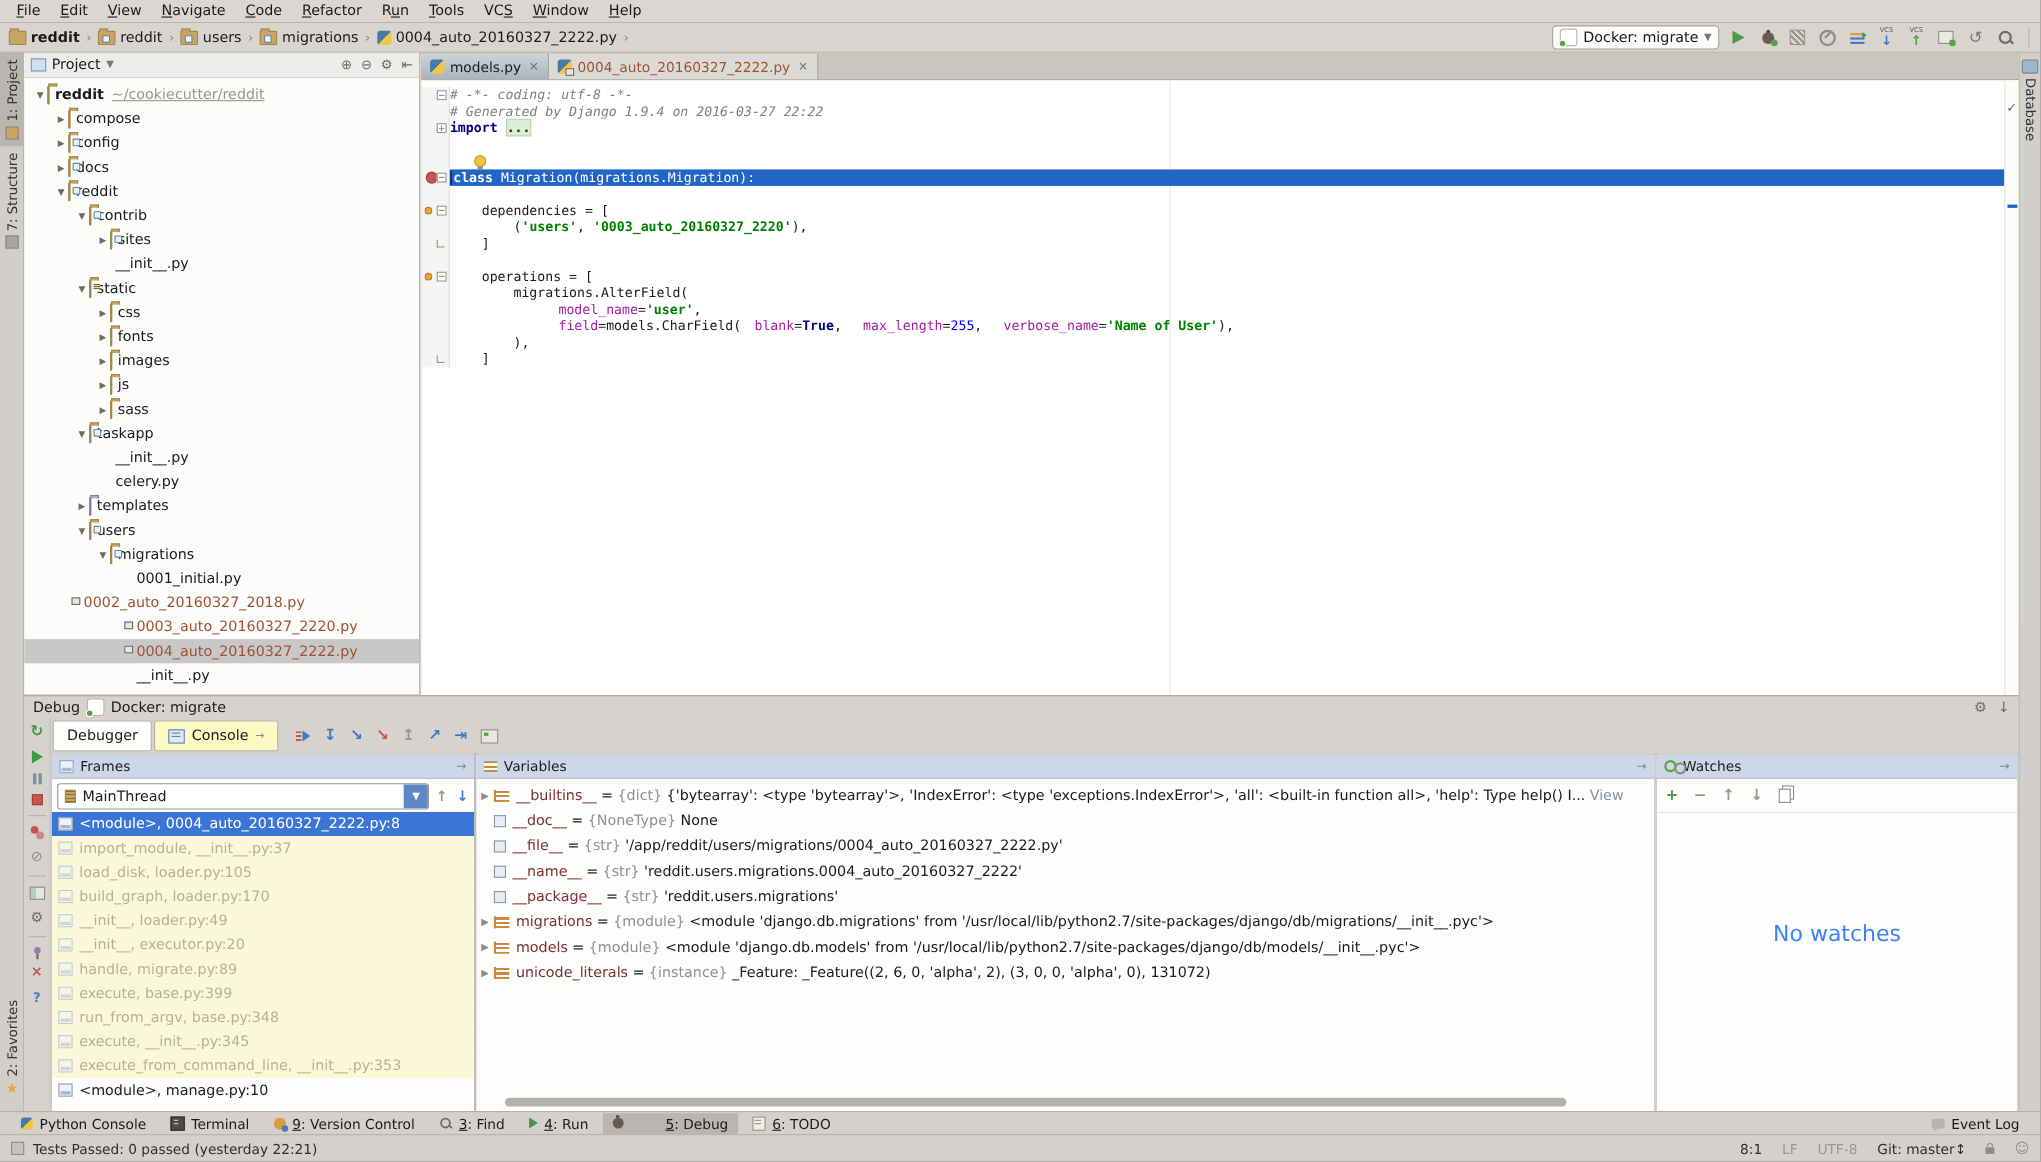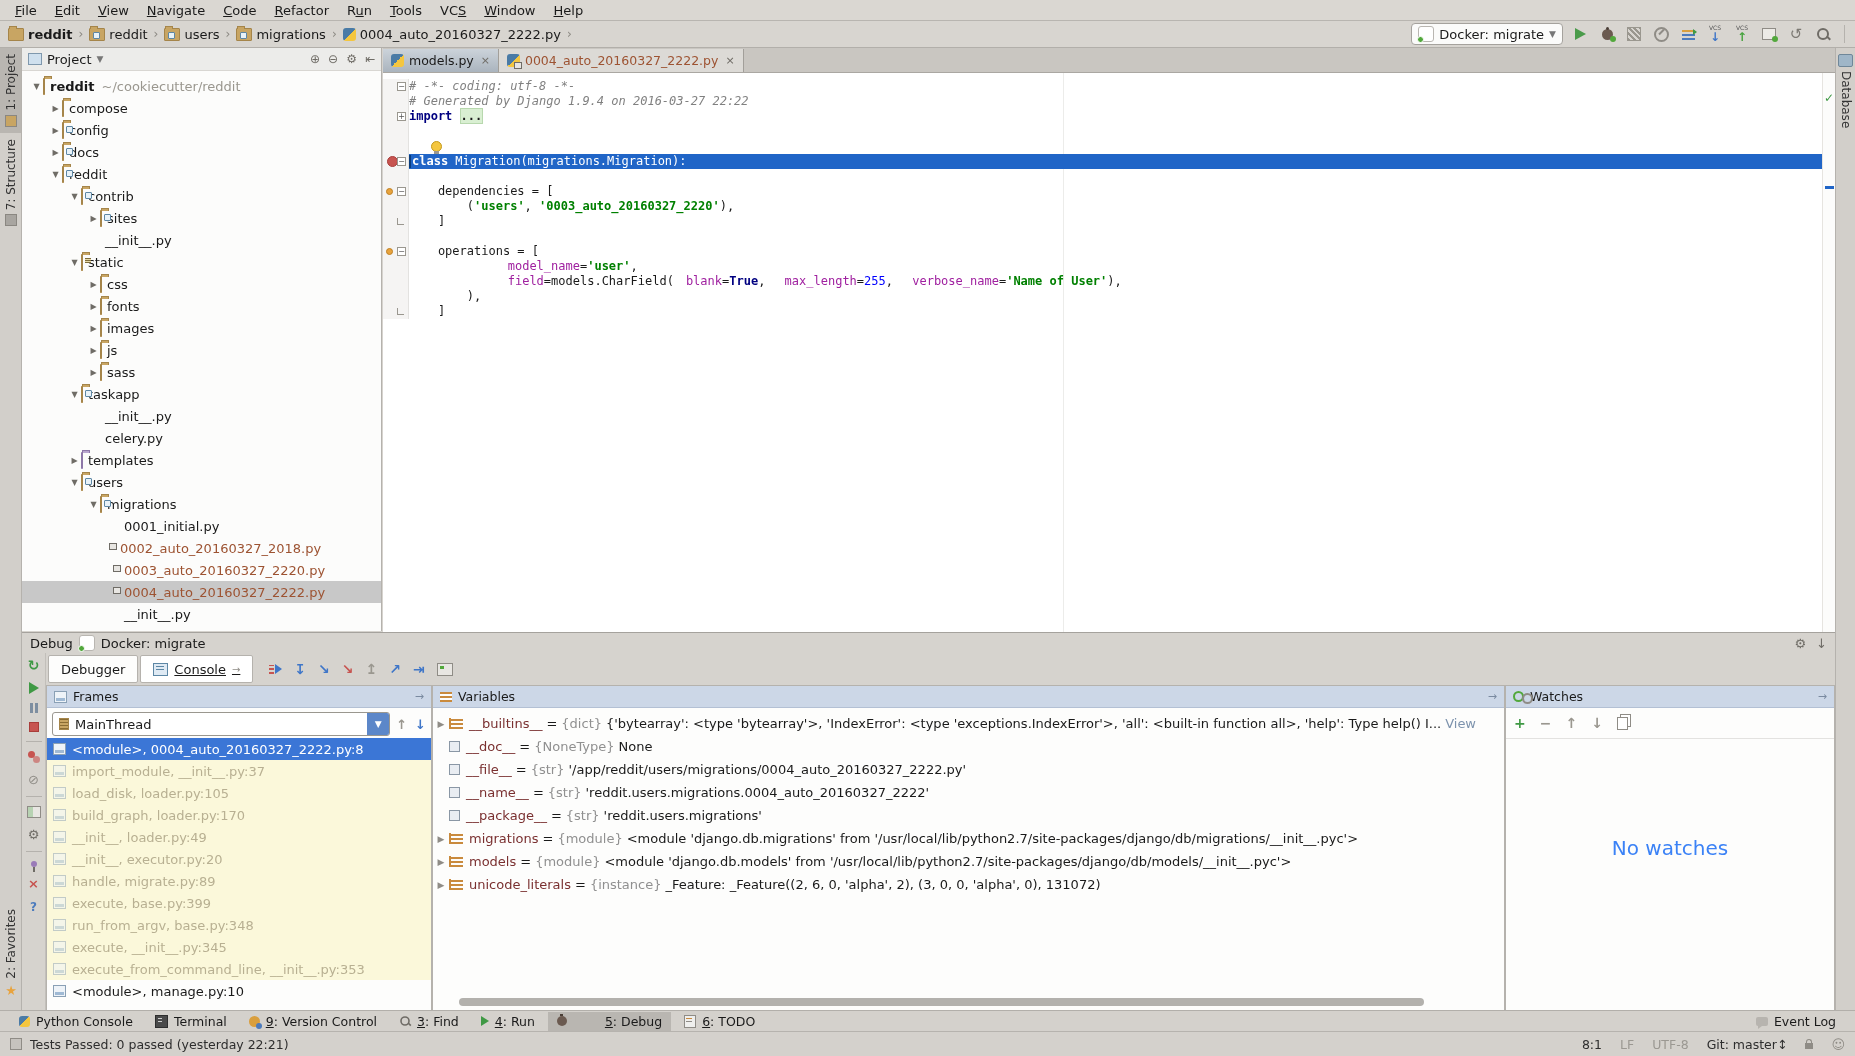--- a/index.html
+++ b/index.html
@@ -73,21 +73,21 @@
   .fold-i::before{content:"";position:absolute;left:0;top:-3px;width:6px;height:2px;background:#c8a563;border:1px solid #a5854a;border-bottom:none;}
   .fold-i.pkg::after{content:"";position:absolute;left:3px;top:3px;width:5px;height:5px;background:#e8f2f8;border:1px solid #5d87a5;border-radius:1px;}
   .fold-i.tpl{background:#b9a6cf;border-color:#8d77a8;}
   .fold-i.tpl::before{background:#b9a6cf;border-color:#8d77a8;}
   .fold-i.static::after{content:"";position:absolute;left:3px;top:3px;width:6px;height:5px;background:repeating-linear-gradient(0deg,#7d6b3a 0 1px,#e7d9a8 1px 2px);}
   .py-i{width:13px;height:13px;border-radius:3px;background:linear-gradient(135deg,#4a7ba6 50%,#f4c63f 50%);position:relative;}
   .py-i.lock::after{content:"";position:absolute;right:-2px;bottom:-2px;width:6px;height:5px;background:#e8e6e2;border:1px solid #6f6c66;}
   .tlabel{color:#1a1a1a;}
   .trow.vcs .tlabel{color:#9d5332;}
   .trow .bold{font-weight:bold;}
-  .tsuffix{color:#9a978f;margin-left:7px;}
+  .tsuffix{color:#9a978f;margin-left:7px;text-decoration:underline;}
   
   #editor{left:383px;top:48px;width:1452px;height:518px;background:#bef264;box-sizing:border-box;}
   #tabs{height:24px;background:#c9c6c1;border-bottom:1px solid #aaa7a2;display:flex;align-items:flex-end;}
   .tab{height:23px;display:flex;align-items:center;gap:5px;padding:0 8px;border-right:1px solid #a29f9a;font-size:12.5px;}
   .tab.inactive{background:linear-gradient(#ccd3da,#aab4be);}
   .tab.active{background:#dcdad6;}
   .tab .close{color:#6f6c66;font-size:11px;margin-left:2px;}
   .tab.vcs .tlbl{color:#9d5332;}
   #codewrap{position:relative;height:559px;overflow:hidden;background:#fff;}
   #code{position:absolute;left:0;top:6px;right:12px;}
@@ -130,21 +130,21 @@
   .i-mute{color:#8f8c86;font-size:13px;}
   .i-layout{width:12px;height:10px;border:1px solid #8f8c86;background:linear-gradient(90deg,#b7d2b2 40%,#e8e6e2 40%);}
   .glyph{color:#6f6c66;font-size:13px;}
   .i-pin{width:6px;height:6px;border-radius:50%;background:#9a7bb8;position:relative;}
   .i-pin::after{content:"";position:absolute;left:2px;top:6px;width:2px;height:5px;background:#6f6c66;}
   .i-close{color:#c75450;font-weight:bold;font-size:13px;}
   .i-help{color:#4c7bbd;font-weight:bold;font-size:12px;}
   #dtabs{position:absolute;left:24px;top:20px;right:0;height:32px;display:flex;align-items:center;padding-left:2px;gap:2px;}
   .dtab{height:26px;display:flex;align-items:center;gap:6px;padding:0 12px;border:1px solid #b5b2ad;border-radius:2px;}
   .dtab.active{background:#fdfdfc;}
-  .dtab.plain{background:#ffffff;text-decoration:underline;}
+  .dtab.plain{background:#fef9c3;}
   .console-i{width:13px;height:11px;background:#dfeaf4;border:1px solid #5d87a5;position:relative;}
   .console-i::before{content:"";position:absolute;left:2px;top:2px;width:8px;height:1px;background:#5d87a5;box-shadow:0 3px 0 #5d87a5;}
   .dtab .mini{color:#8f8c86;font-size:10px;}
   #steps{display:flex;align-items:center;gap:12px;margin-left:14px;color:#3f76c8;font-size:14px;font-weight:bold;}
   #steps .dis{color:#9a978f;}
   #steps .r{color:#c75450;}
   .i-eval{width:14px;height:11px;border:1px solid #8f8c86;background:#e8e6e2;position:relative;}
   .i-eval::before{content:"";position:absolute;left:2px;top:2px;width:4px;height:3px;background:#52a83c;}
   .i-exec{display:flex;align-items:center;gap:1px;}
   .i-exec .lines{width:5px;height:9px;background:repeating-linear-gradient(0deg,#c75450 0 2px,transparent 2px 4px);}
@@ -444,21 +444,21 @@
         <div class="trow" style="padding-left: 65px;">
           <span class="tarrow">▼</span>
           <span class="ticon"><span class="fold-i pkg"></span></span>
           <span class="tlabel">migrations</span>
         </div>
         <div class="trow" style="padding-left: 84px;">
           <span class="tarrow"></span>
           <span class="ticon"><span class="py-i"></span></span>
           <span class="tlabel">0001_initial.py</span>
         </div>
-        <div class="trow vcs" style="padding-left: 80px;">
+        <div class="trow vcs" style="padding-left: 36px;">
           <span class="tarrow"></span>
           <span class="ticon"><span class="py-i lock"></span></span>
           <span class="tlabel">0002_auto_20160327_2018.py</span>
         </div>
         <div class="trow vcs" style="padding-left: 84px;">
           <span class="tarrow"></span>
           <span class="ticon"><span class="py-i lock"></span></span>
           <span class="tlabel">0003_auto_20160327_2220.py</span>
         </div>
         <div class="trow vcs sel" style="padding-left: 84px;">
@@ -545,20 +545,24 @@
           <div class="crow">
             <div class="cg"></div>
             <div class="ct"></div>
           </div>
           <div class="crow">
             <div class="cg">
               <span class="gmark"></span>
               <span class="gfold">−</span>
             </div>
             <div class="ct"><span class="tok ">    operations = [</span></div>
+          </div>
+          <div class="crow">
+            <div class="cg"></div>
+            <div class="ct"><span class="tok ">        migrations.AlterField(</span></div>
           </div>
           <div class="crow">
             <div class="cg"></div>
             <div class="ct"><span class="tok ">            </span><span class="tok kwarg">model_name</span><span class="tok ">=</span><span class="tok str">'user'</span><span class="tok ">,</span></div>
           </div>
           <div class="crow">
             <div class="cg"></div>
             <div class="ct"><span class="tok ">            </span><span class="tok kwarg">field</span><span class="tok ">=models.CharField(</span><span class="tok kwarg">blank</span><span class="tok ">=</span><span class="tok kw">True</span><span class="tok ">, </span><span class="tok kwarg">max_length</span><span class="tok ">=</span><span class="tok num">255</span><span class="tok ">, </span><span class="tok kwarg">verbose_name</span><span class="tok ">=</span><span class="tok str">'Name of User'</span><span class="tok ">),</span></div>
           </div>
           <div class="crow">

